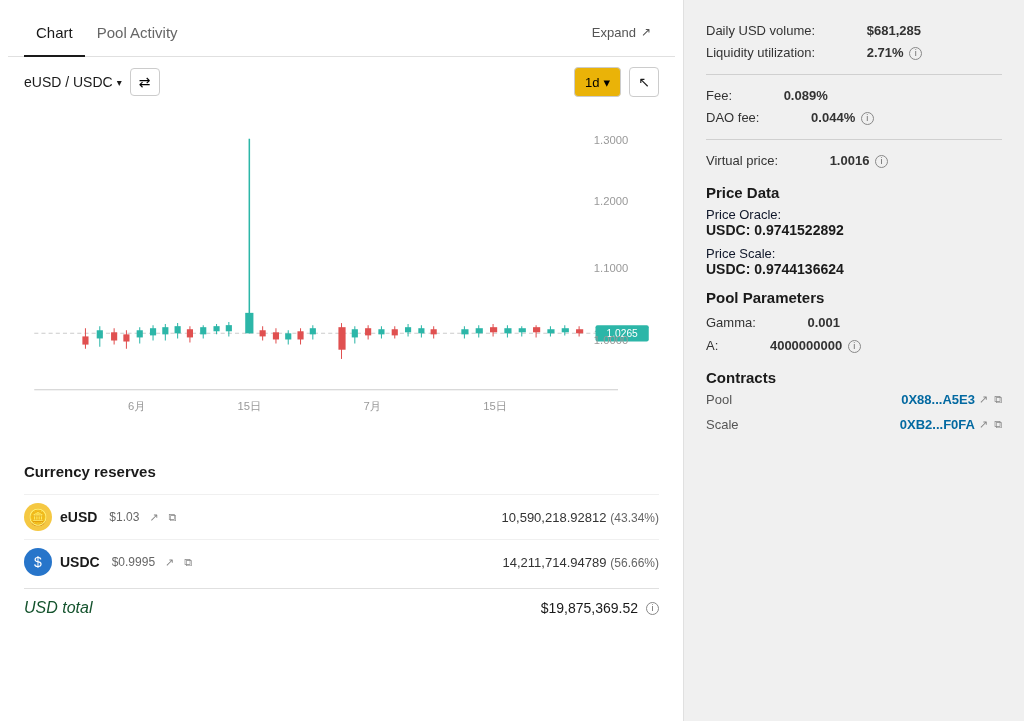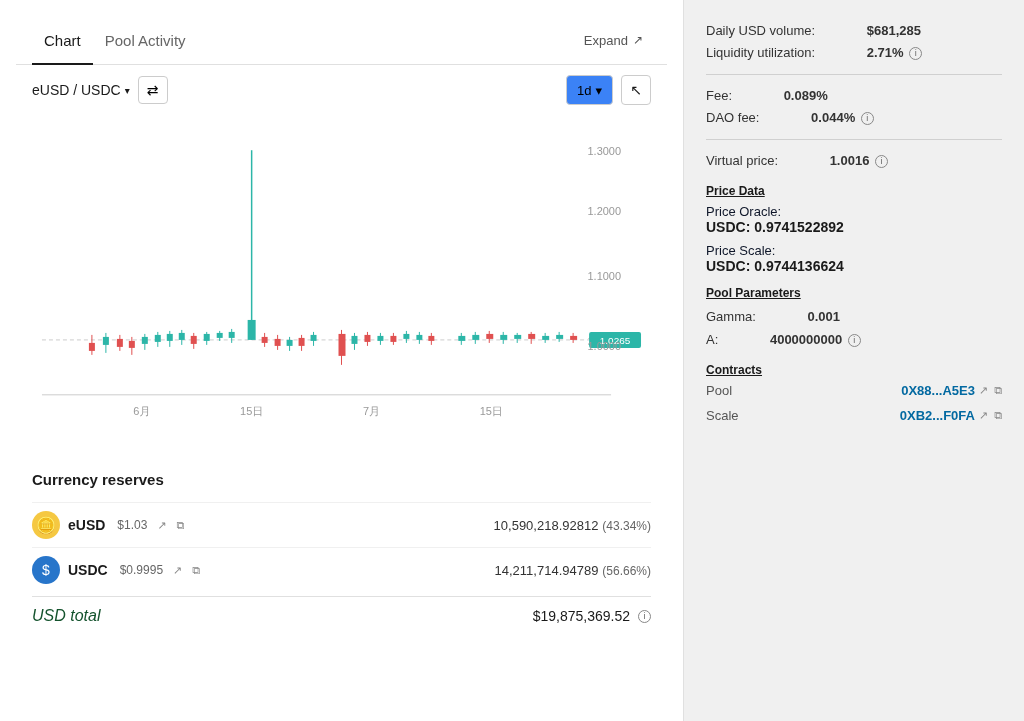--- a/index.html
+++ b/index.html
@@ -8,21 +8,21 @@
       background: #f5f5f5;
       display: flex;
       width: 1024px;
       min-height: 721px;
       font-size: 14px;
       color: #1a1a1a;
     }
     .left-panel {
       flex: 1;
       background: #fff;
-      padding: 16px;
+      padding: 8px;
       border-right: 1px solid #e0e0e0;
     }
     .right-panel {
       width: 340px;
       background: #f0f0f0;
       padding: 20px 22px;
     }
     
     .tabs {
       display: flex;
@@ -93,21 +93,21 @@
     }
     .toolbar-right {
       display: flex;
       align-items: center;
       gap: 8px;
     }
     .interval-btn {
       height: 30px;
       padding: 0 10px;
       border: 1px solid #ccc;
-      background: #3b82f6;
+      background: #eab308;
       border-radius: 4px;
       cursor: pointer;
       font-size: 13px;
       display: flex;
       align-items: center;
       gap: 4px;
     }
     .cursor-btn {
       width: 30px;
       height: 30px;
@@ -227,24 +227,23 @@
       cursor: pointer;
       vertical-align: middle;
       margin-left: 2px;
     }
     .divider {
       border: none;
       border-top: 1px solid #d0d0d0;
       margin: 10px 0;
     }
     .section-title {
-      font-size: 12px;
+      font-size: 15px;
       font-weight: 700;
       margin: 12px 0 6px;
-      text-decoration: underline;
     }
     .price-data-row {
       font-size: 13px;
       margin-bottom: 8px;
     }
     .price-data-row .label {
       color: #0f172a;
     }
     .price-data-row .value {
       font-weight: 700;

